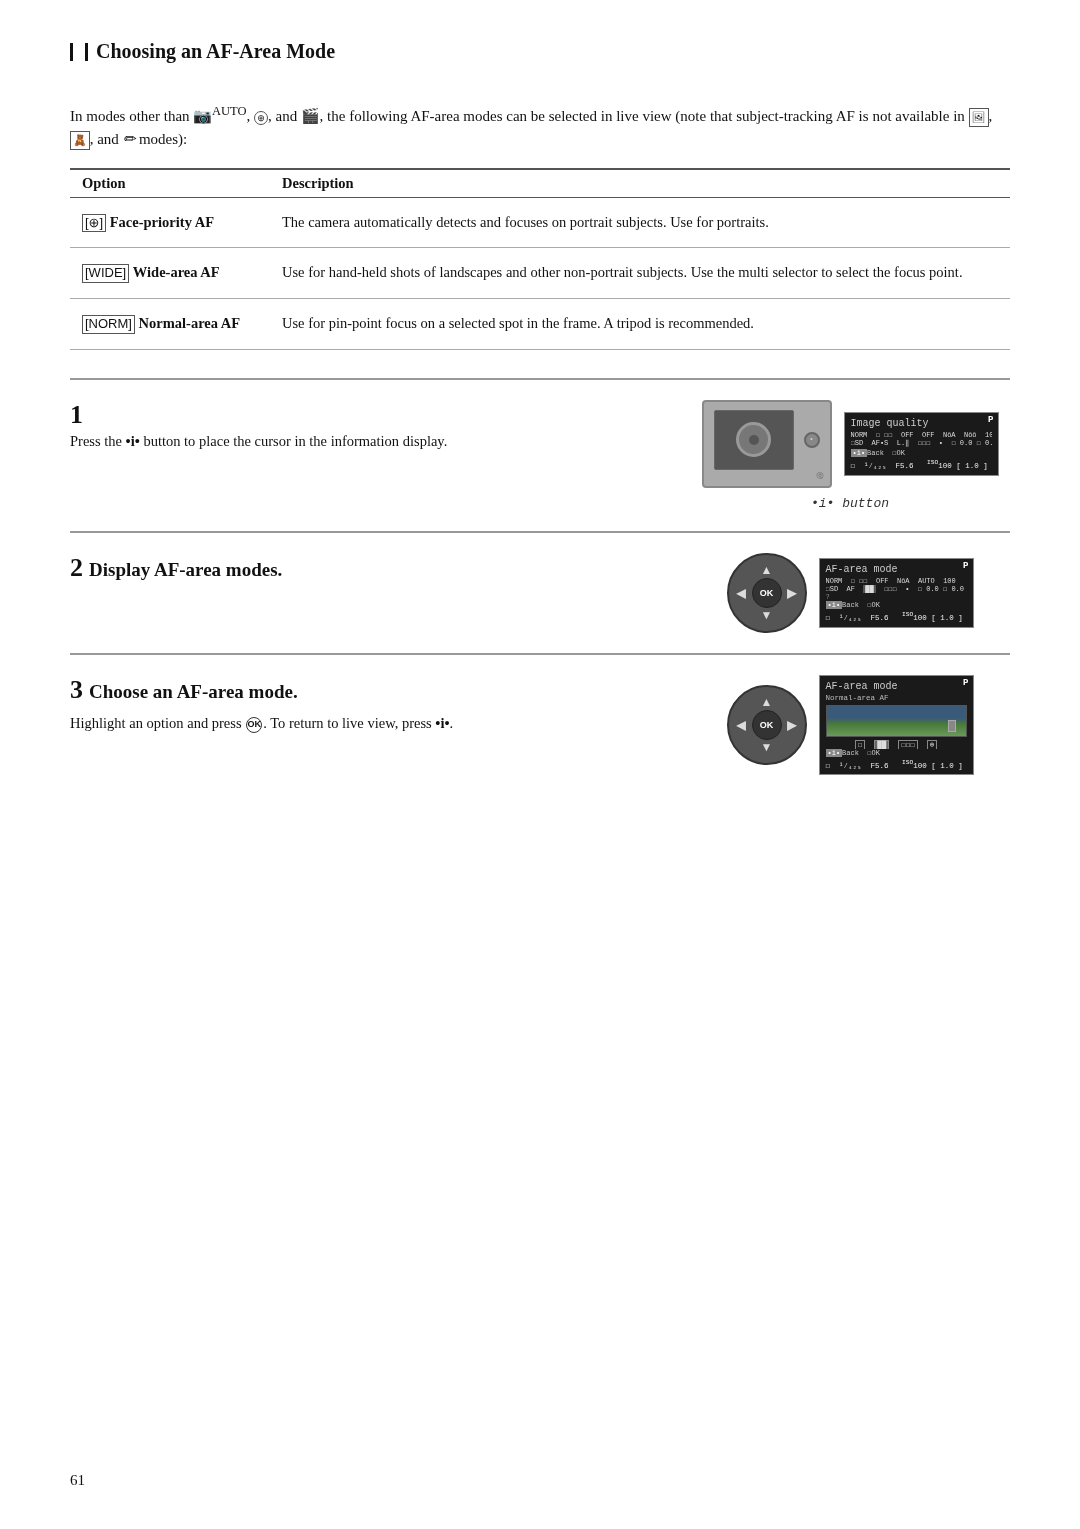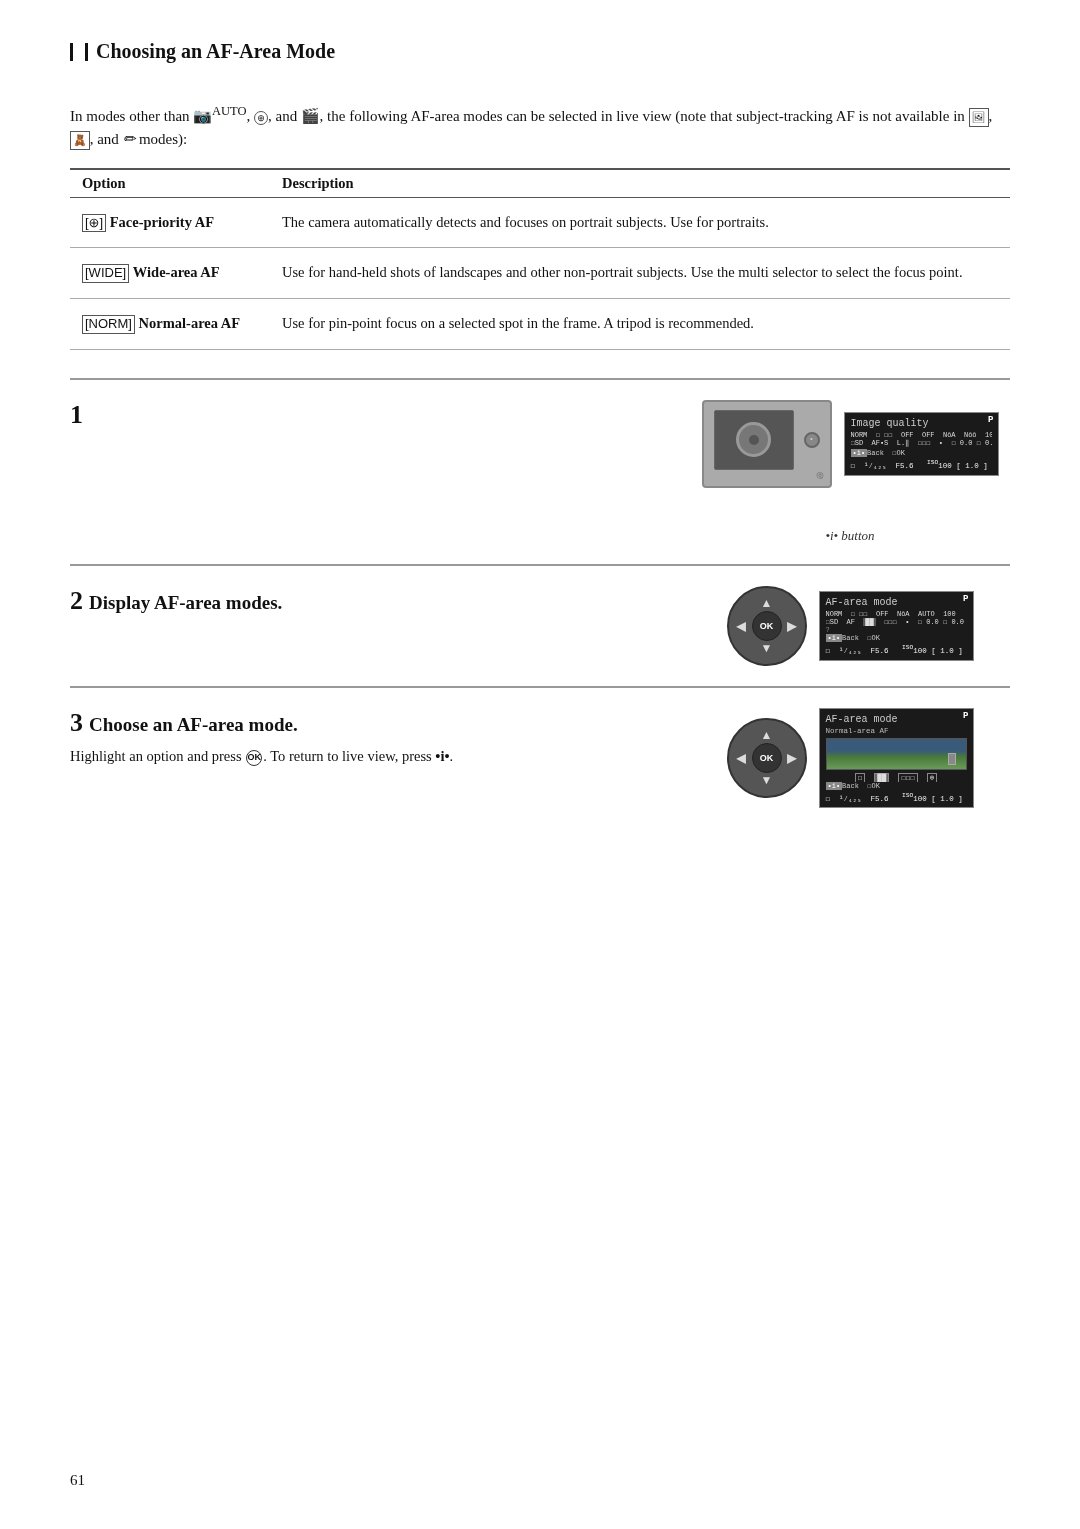--- a/index.html
+++ b/index.html
@@ -171,22 +171,21 @@
     }
     .nav-arrow.up { top: 8px; left: 50%; transform: translateX(-50%); }
     .nav-arrow.down { bottom: 8px; left: 50%; transform: translateX(-50%); }
     .nav-arrow.left { left: 8px; top: 50%; transform: translateY(-50%); }
     .nav-arrow.right { right: 8px; top: 50%; transform: translateY(-50%); }
 
     .button-label {
       font-size: 13px;
       color: #333;
       font-style: italic;
-      font-family: Liberation Serif, serif;
-      margin-top: 32px;
+      font-family: Liberation Mono, monospace;
     }
 
     
     .page-number {
       position: fixed;
       bottom: 40px;
       left: 70px;
       font-size: 15px;
       color: #111;
     }
@@ -252,20 +251,23 @@
         <td>Use for pin-point focus on a selected spot in the frame.  A tripod is recommended.</td>
       </tr>
     </tbody>
 </table>
 
 <div class="step-block">
   <div class="step-left">
     <div class="step-heading-row">
       <span class="step-number">1</span>
     </div>
+    <p class="step-body">
+      Press the <strong>•i•</strong> button to place the cursor in the information display.
+    </p>
   </div>
   <div class="step-right">
 
     <div style="display:flex; gap:12px; align-items:center;">
 
       <div style="position:relative; width:130px; height:88px; background:#aaa; border:2px solid #888; border-radius:4px;">
         <div style="position:absolute; top:8px; left:10px; width:80px; height:60px; background:#555; border:1.5px solid #666; border-radius:2px; display:flex; align-items:center; justify-content:center;">
           <div style="width:35px; height:35px; border-radius:50%; background:#777; border:3px solid #999; display:flex; align-items:center; justify-content:center;">
             <div style="width:10px; height:10px; border-radius:50%; background:#555;"></div>
           </div>

